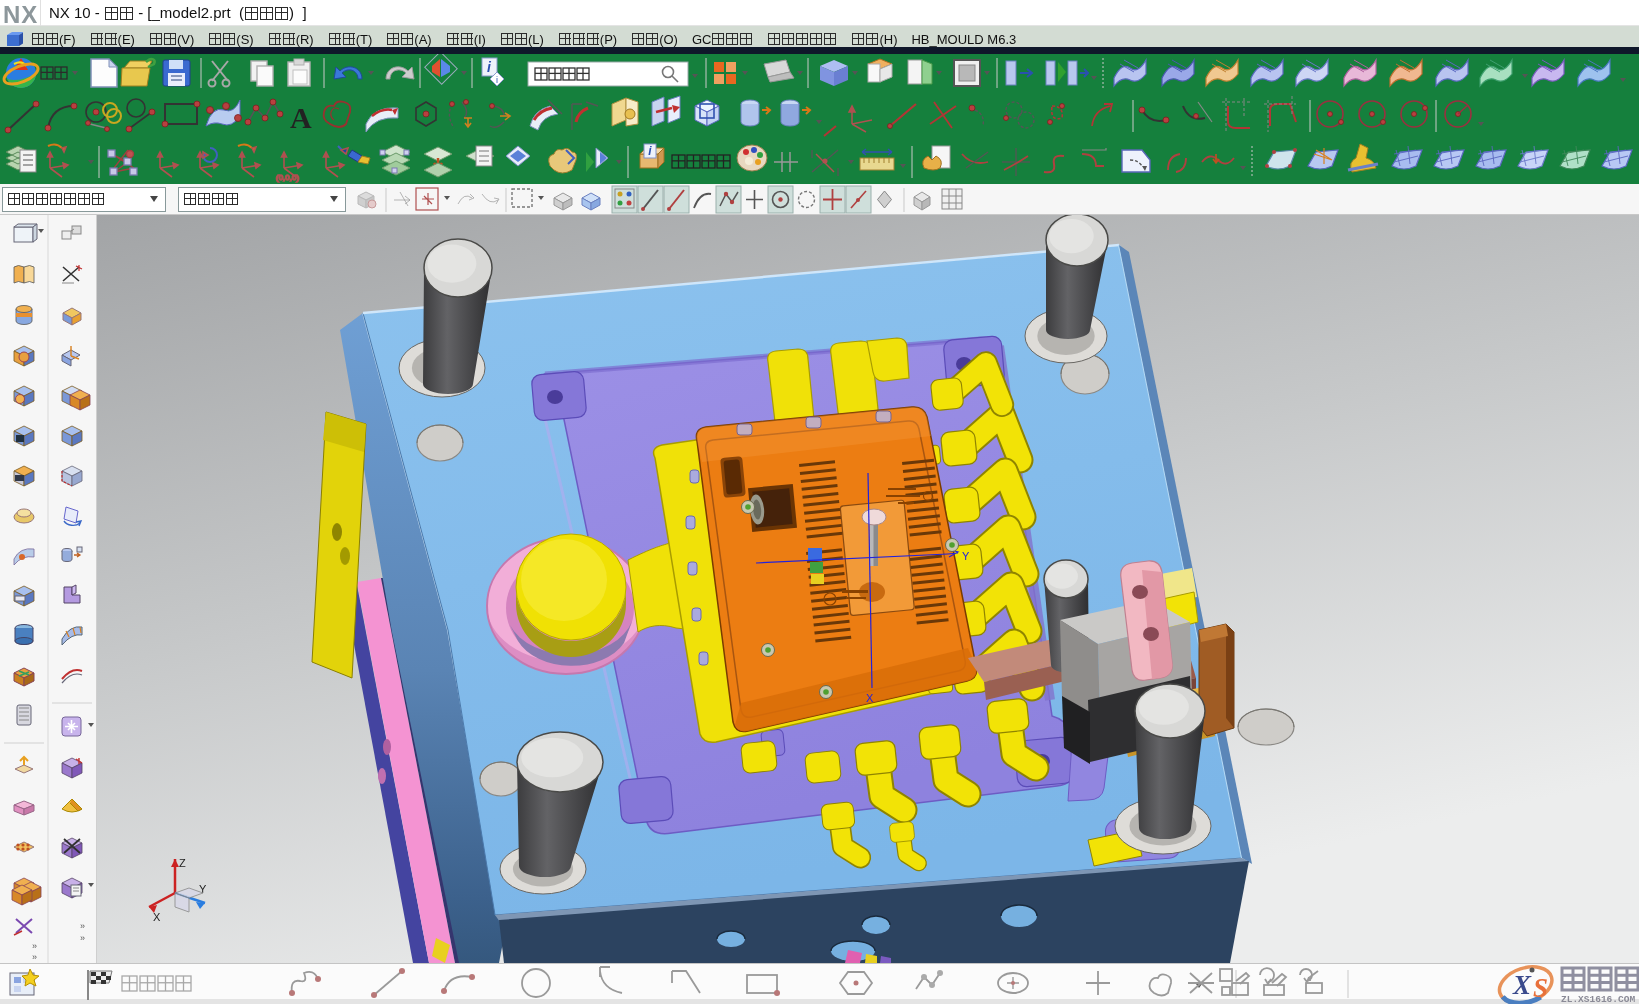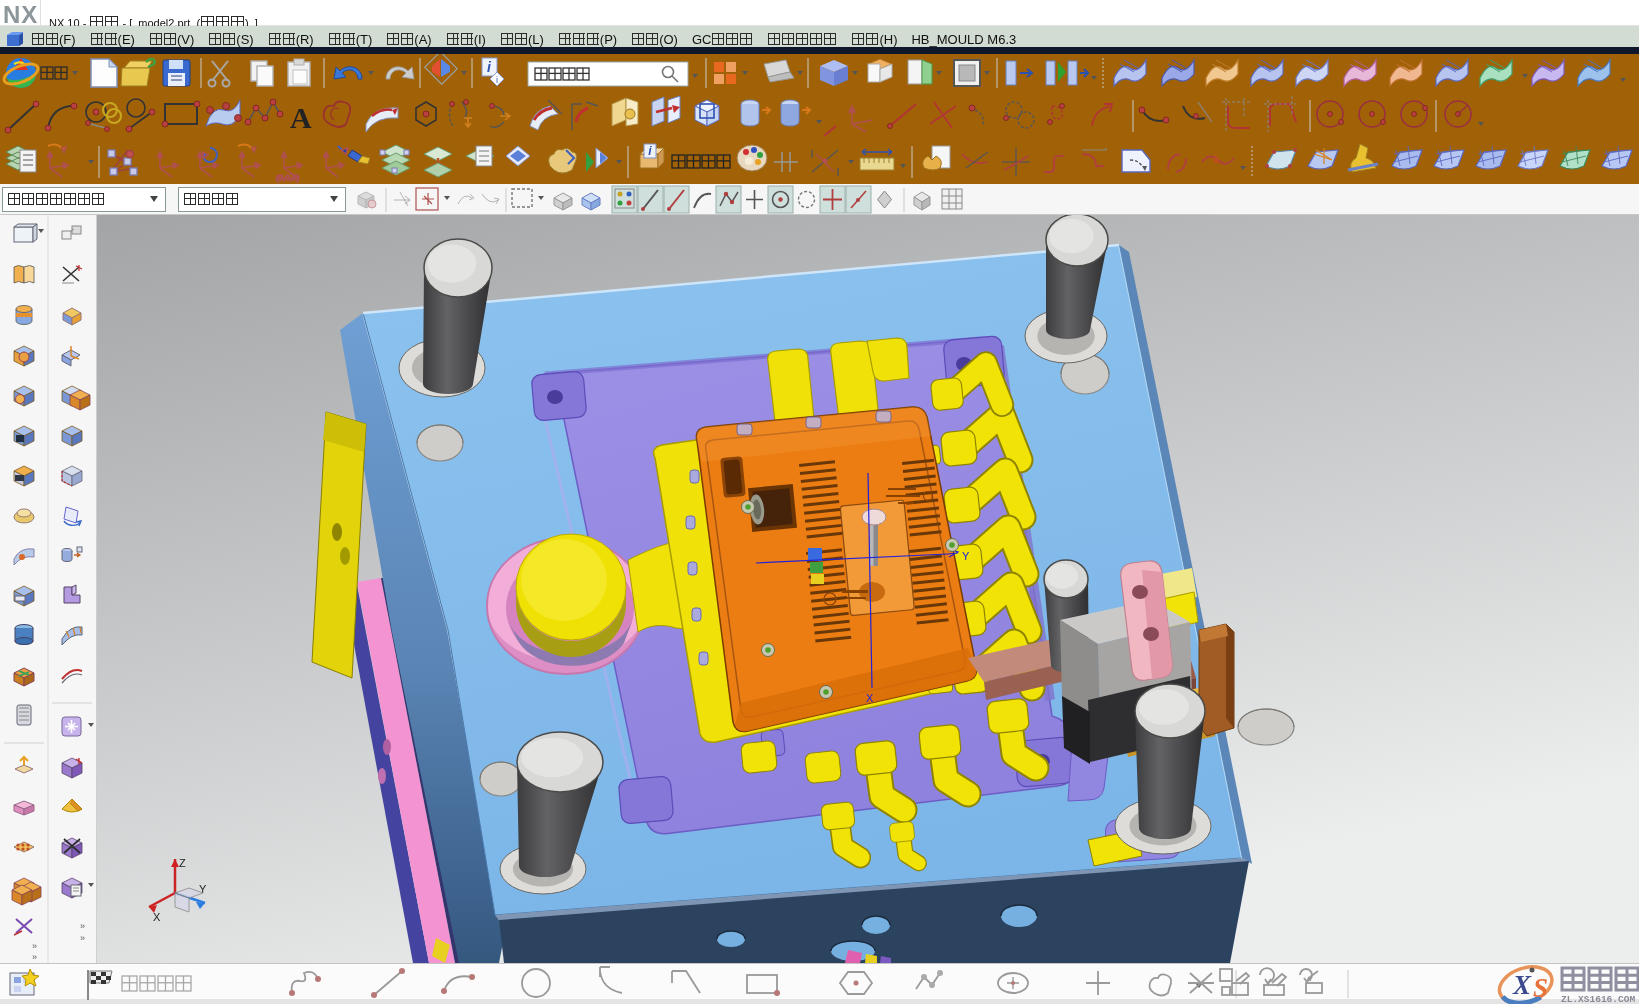--- a/index.html
+++ b/index.html
@@ -1,17 +1,17 @@
 <!DOCTYPE html>
 <html><head><meta charset="utf-8"><title>NX</title>
 <style>
 *{margin:0;padding:0;box-sizing:border-box}
 html,body{width:1639px;height:1004px;overflow:hidden;font-family:"Liberation Sans",sans-serif;background:#fff}
 .abs{position:absolute}
-#page{position:relative;width:1639px;height:864px;background:#a16207}
+#page{position:relative;width:1639px;height:864px;background:#15803d}
 
 .cj{display:inline-block;width:12px;height:12px;margin:0 1px;vertical-align:-1px;
 background:linear-gradient(#2b2b2b,#2b2b2b) 0 0/100% 1.4px no-repeat,
 linear-gradient(#2b2b2b,#2b2b2b) 0 5px/100% 1.4px no-repeat,
 linear-gradient(#2b2b2b,#2b2b2b) 0 100%/100% 1.4px no-repeat,
 linear-gradient(#2b2b2b,#2b2b2b) 0 0/1.4px 100% no-repeat,
 linear-gradient(#2b2b2b,#2b2b2b) 100% 0/1.4px 100% no-repeat,
 linear-gradient(#2b2b2b,#2b2b2b) 6px 0/1.4px 100% no-repeat}
 .cjT{width:13px;height:13px;vertical-align:-2px}
 #titlebar{position:absolute;left:0;top:0;width:1639px;height:26px;background:#ffffff;border-bottom:1px solid #e4e4e4}
@@ -20,21 +20,21 @@
 #tb4{position:absolute;left:0;top:184px;width:1639px;height:31px;background:#f6f6f6;border-bottom:1px solid #c8c8c8}
 #sidebar{position:absolute;left:0;top:215px;width:97px;height:748px;background:#f6f6f6;border-right:1px solid #cfcfcf}
 #viewport{position:absolute;left:97px;top:215px;width:1542px;height:748px}
 #bottombar{position:absolute;left:0;top:963px;width:1639px;height:41px;background:#fbfbfb;border-top:1px solid #c4c4c4}
 </style></head>
 <body>
 <div id="page">
 <div id="titlebar">
 <span class="abs" style="left:3px;top:1px;font:bold 24px 'Liberation Sans';color:#8d979b;letter-spacing:1px">NX</span>
 <span class="abs" style="left:40px;top:0;height:26px;border-left:1px solid #e0e0e0"></span>
-<span class="abs" style="left:49px;top:16px;font-size:11px;color:#111">NX 10 - <b class="cj cjT"></b><b class="cj cjT"></b> - [_model2.prt&nbsp;&nbsp;(<b class="cj cjT"></b><b class="cj cjT"></b><b class="cj cjT"></b>)&nbsp;&nbsp;]</span>
+<span class="abs" style="left:49px;top:4px;font-size:15px;color:#111">NX 10 - <b class="cj cjT"></b><b class="cj cjT"></b> - [_model2.prt&nbsp;&nbsp;(<b class="cj cjT"></b><b class="cj cjT"></b><b class="cj cjT"></b>)&nbsp;&nbsp;]</span>
 </div>
     <div id="menubar"><svg class="abs" style="left:5px;top:5px" width="18" height="18">
         <rect x="2" y="4" width="12" height="11" fill="#3d6fd0"></rect>
         <path d="M2 4 l5 -3 l12 0 l-5 3 z" fill="#6a9af0"></path>
         <path d="M14 15 l5 -3 l0 -11 l-5 3 z" fill="#2a50a8"></path>
       </svg><span style="display:inline-block;width:24px"></span><span class="mi"><b class="cj"></b><b class="cj"></b>(F)</span><span class="mi"><b class="cj"></b><b class="cj"></b>(E)</span><span class="mi"><b class="cj"></b><b class="cj"></b>(V)</span><span class="mi"><b class="cj"></b><b class="cj"></b>(S)</span><span class="mi"><b class="cj"></b><b class="cj"></b>(R)</span><span class="mi"><b class="cj"></b><b class="cj"></b>(T)</span><span class="mi"><b class="cj"></b><b class="cj"></b>(A)</span><span class="mi"><b class="cj"></b><b class="cj"></b>(I)</span><span class="mi"><b class="cj"></b><b class="cj"></b>(L)</span><span class="mi"><b class="cj"></b><b class="cj"></b><b class="cj"></b>(P)</span><span class="mi"><b class="cj"></b><b class="cj"></b>(O)</span><span class="mi">GC<b class="cj"></b><b class="cj"></b><b class="cj"></b></span><span class="mi"><b class="cj"></b><b class="cj"></b><b class="cj"></b><b class="cj"></b><b class="cj"></b></span><span class="mi"><b class="cj"></b><b class="cj"></b>(H)</span><span class="mi">HB_MOULD M6.3</span></div>
     <svg class="abs" style="left:0;top:54px" width="1639" height="38">
       <g>
 <circle cx="21" cy="19" r="15" fill="#2a7de0"></circle>
 <path d="M6 19 a15 15 0 0 0 30 0 a20 8 -20 0 1 -30 0" fill="#35b54a"></path>

